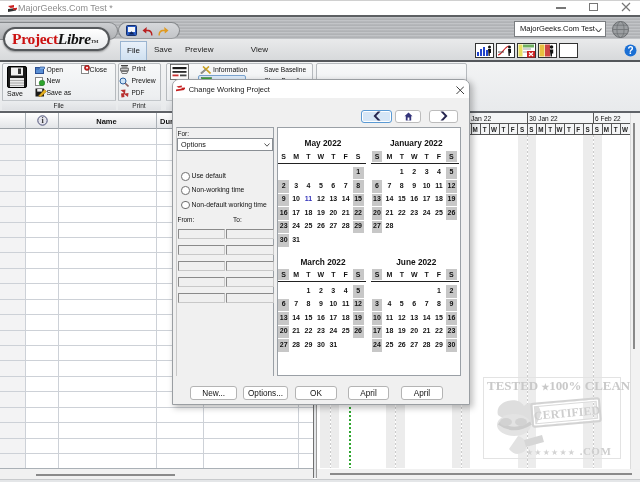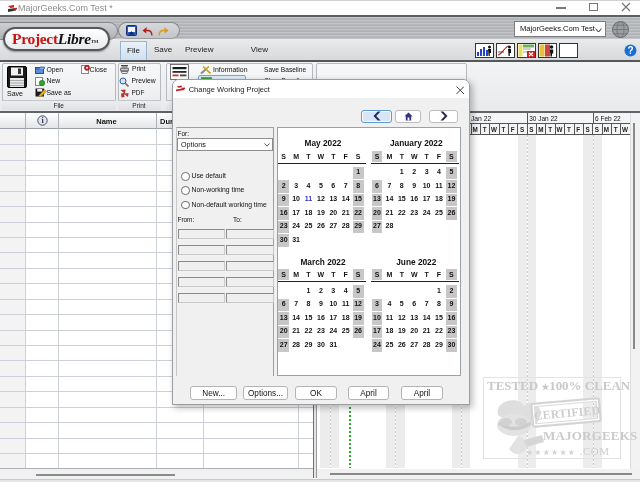--- a/index.html
+++ b/index.html
@@ -278,22 +278,21 @@
 <path d="M12 22 C8 8 32 2 38 13 C44 6 58 12 54 24 L50 32 C42 26 18 28 12 22 Z" fill="#dedede"></path>
 <ellipse cx="28" cy="32" rx="17" ry="11" fill="#e3e3e3"></ellipse>
 <path d="M13 30 Q28 41 45 30" stroke="#cccccc" stroke-width="3.5" fill="none"></path>
 <ellipse cx="20" cy="29" rx="6" ry="4" fill="#d2d2d2"></ellipse>
 <ellipse cx="35" cy="29" rx="6" ry="4" fill="#d2d2d2"></ellipse>
 <path d="M32 43 Q44 47 39 58 Q30 65 23 56" fill="#e2e2e2"></path>
 <path d="M38 47 L56 42 L58 49 L40 54 Z" fill="#d6d6d6"></path>
 </svg>
 <div class="abs" style="left:47px;top:22px;width:70px;height:25px;border:2px solid #d3d3d3;border-radius:3px;transform:rotate(-5deg);box-shadow:inset 0 0 0 1.5px #fff, inset 0 0 0 2.5px #dadada;"></div>
 <div class="abs" style="left:48px;top:28px;width:70px;font-family:'Liberation Serif',serif;font-weight:bold;font-size:12px;color:#cecece;text-align:center;transform:rotate(-5deg);">CERTIFIED</div>
-<div class="abs" style="left:59px;top:50px;width:80px;font-family:'Liberation Serif',serif;font-weight:bold;font-size:13px;color:#cbcbcb;letter-spacing:0.2px;white-space:nowrap;">MAJORGEEKS</div>
-<div class="abs" style="left:42px;top:67px;width:96px;font-size:8px;color:#d3d3d3;letter-spacing:1.2px;white-space:nowrap;">★★★★★★ <span style="font-family:'Liberation Serif',serif;font-weight:normal;font-size:11px;color:#cecece;letter-spacing:0.5px;">.COM</span></div>
+<div class="abs" style="left:42px;top:67px;width:96px;font-size:8px;color:#d3d3d3;letter-spacing:1.2px;white-space:nowrap;">★★★★★★ <span style="font-family:'Liberation Serif',serif;font-weight:bold;font-size:11px;color:#cecece;letter-spacing:0.5px;">.COM</span></div>
 </div>
 <div class="abs" style="left:172px;top:79.3px;width:298px;height:325.5px;background:#f0f0f0;border:1px solid #9a9ea2;border-radius:7px 7px 0 0;box-shadow:2.5px 2.5px 6px rgba(0,0,0,0.25);"></div>
 <div class="abs" style="left:173px;top:80.3px;width:296px;height:18px;background:#fff;border-radius:6px 6px 0 0;"></div>
 <svg class="abs" style="left:176px;top:85px" width="9" height="7" viewBox="0 0 9 7">
     <path d="M0.5 1.5 L5.8 0.5 L5.8 2.2 L2.6 2.8 Z" fill="#c42222"></path>
     <path d="M0 4.6 L8.3 3.3 L8.3 5.1 L0 6.3 Z" fill="#c42222"></path>
     <path d="M5.6 2.8 L9 2.4 L9 4 L5.6 4.4 Z" fill="#c42222"></path>
   </svg>
 <div class="abs" style="left:188.7px;top:84.5px;width:160px;height:11px;font-size:7.5px;color:#1a1a1a;">Change Working Project</div>
 <svg class="abs" style="left:455.5px;top:85.5px" width="8.5" height="8.5" viewBox="0 0 9 9">

